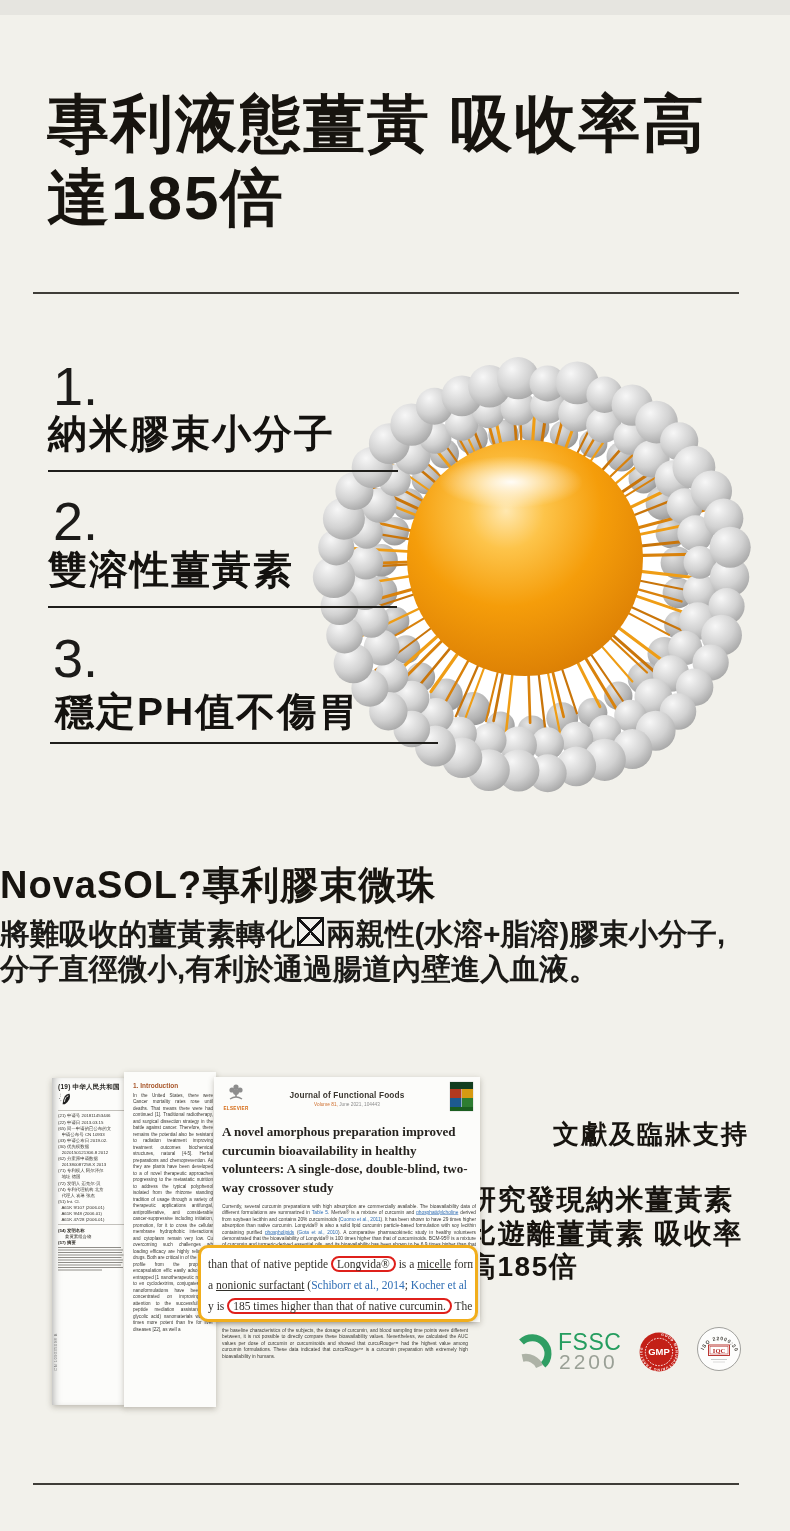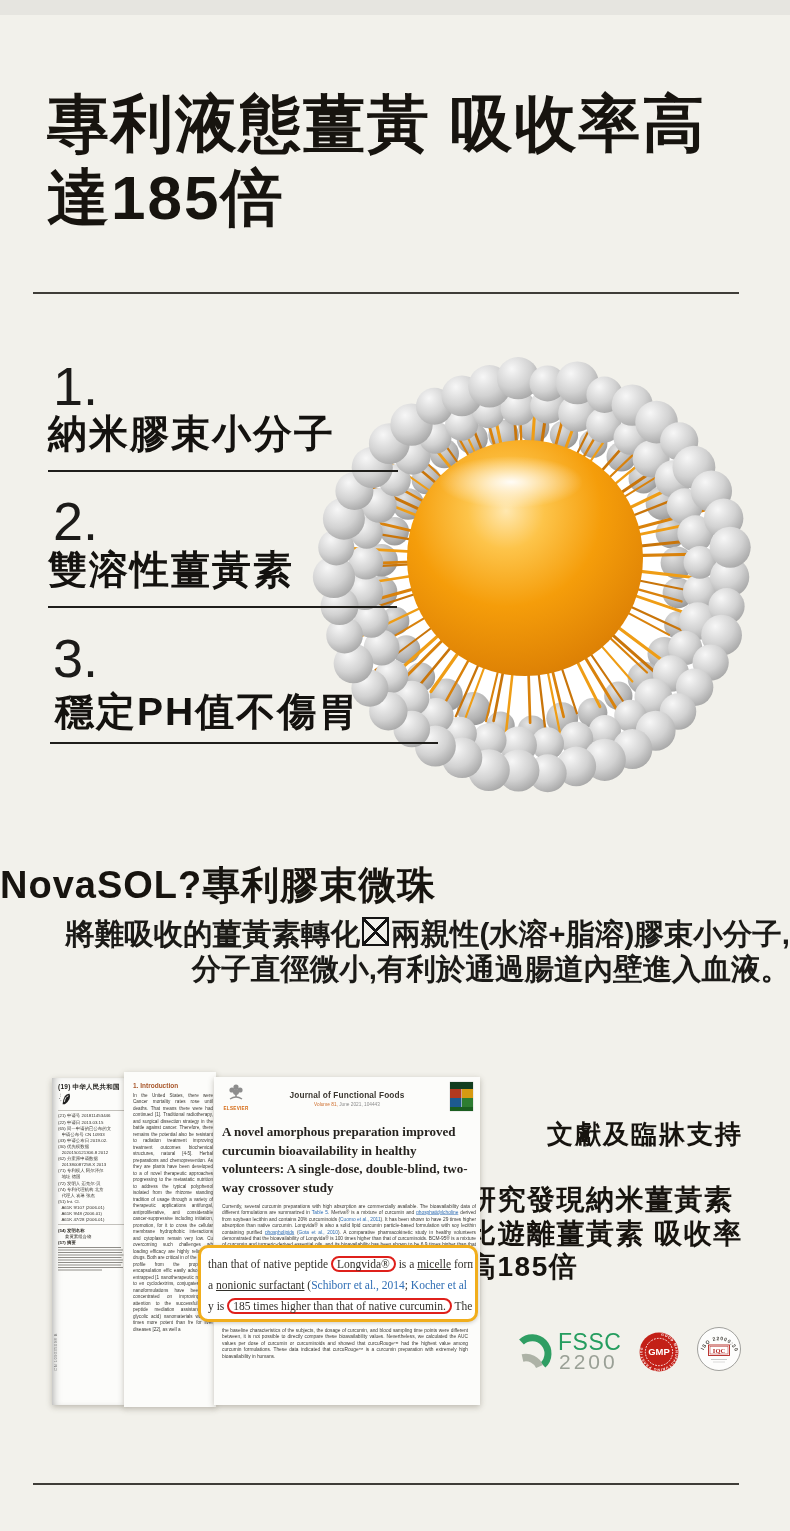--- a/index.html
+++ b/index.html
@@ -16,21 +16,21 @@
   .fnum{font-size:54px;font-weight:200;color:#1c1b19;line-height:1}
   .flabel{font-size:39px;font-weight:900;color:#14120f;letter-spacing:2px;line-height:1}
   .fline{position:absolute;height:2px;background:#1f1e1b;z-index:3}
 
   
   #micelle-svg{position:absolute;left:310px;top:336px;z-index:1}
 
   
   .nv-title{left:0;top:845px;width:790px;font-size:38px;font-weight:900;
             letter-spacing:1px;color:#17140f}
-  .nv-desc{left:0;top:901px;width:790px;text-align:right;font-size:29.5px;line-height:35px;
+  .nv-desc{left:0;top:901px;width:790px;text-align:left;font-size:29.5px;line-height:35px;
            font-weight:700;color:#1b1a17}
   .tofu{display:inline-block;width:23px;height:25px;border:2.5px solid #141414;vertical-align:-2px;
         margin:0 2px;background:
         linear-gradient(to top right, transparent 46%, #141414 46% 54%, transparent 54%),
         linear-gradient(to bottom right, transparent 46%, #141414 46% 54%, transparent 54%)}
 
   
   .doc{position:absolute;background:#fcfcfa;box-shadow:0 2px 6px rgba(70,62,48,.32)}
   .scaled{transform:scale(.5);transform-origin:0 0}
   .pfield{white-space:pre;overflow:hidden}
@@ -42,21 +42,21 @@
   .p-sep{height:1px;background:#8b877e;margin:4px 0}
   .sk{height:1.4px;background:#6b6862;opacity:.75;margin:3.6px 0}
   .p-side{position:absolute;left:1px;bottom:34px;font-size:4px;color:#777;
           writing-mode:vertical-rl;transform:rotate(180deg);letter-spacing:.5px}
 
   .intro{left:124px;top:1057px;width:92px;height:335px;z-index:3}
   .intro-inner{position:absolute;left:9px;top:10px;width:160px;color:#3a3833}
   .i-head{font-size:13px;font-weight:700;color:#a8562a;margin-bottom:5px}
   .i-body{font-size:9.2px;line-height:13px;text-align:justify}
 
-  .journal{left:214px;top:1062px;width:266px;height:328px;z-index:4}
+  .journal{left:214px;top:1062px;width:266px;height:245px;z-index:4}
   .jhead{position:absolute;left:0;top:13px;width:532px;text-align:center}
   .j-name{font-size:16.5px;font-weight:700;color:#3a362f;letter-spacing:.3px}
   .j-vol{font-size:9.5px;margin-top:4px}
   .j-vol .v1{color:#cf6f2e}.j-vol .v2{color:#8c8c8c}
   .j-logo{position:absolute;left:7px;top:6px;width:30px;text-align:center}
   .j-logotext{font-size:4.6px;font-weight:700;color:#d4670f;letter-spacing:.3px;margin-top:1px}
   .j-cover{position:absolute;right:7px;top:5px;width:23px;height:29px;box-shadow:0 0 1px #999}
   .j-cover .c1{height:7px;background:#123d1f}
   .j-cover .c2{height:18px;background:
       linear-gradient(#b3391f,#b3391f) 0 0/50% 50% no-repeat,
@@ -72,21 +72,21 @@
   .j-after-wrap{position:absolute;left:8px;top:250px;width:246px;height:56px;overflow:hidden}
 
   .callout{left:198px;top:1230px;width:280px;height:77px;background:#fff;border:3px solid #f1ae1c;
            border-radius:10px;z-index:6;box-shadow:0 1px 4px rgba(0,0,0,.2);
            font-family:"Liberation Serif",serif;font-size:11.5px;color:#33302b;
            padding:6px 2px 0 7px;box-sizing:border-box}
   .callout .cl{height:21px;line-height:21px;white-space:nowrap;overflow:hidden}
   .circ{border:2.2px solid #df201b;border-radius:12px;padding:0 4px}
 
   
-  .sup-head{left:547px;top:1102px;width:202px;text-align:left;font-size:26px;font-weight:900;
+  .sup-head{left:547px;top:1102px;width:202px;text-align:right;font-size:26px;font-weight:900;
             letter-spacing:2px;color:#17140f}
   .sup-lines{left:468px;top:1168px;width:280px;text-align:left;font-size:28px;line-height:33.5px;
              font-weight:900;letter-spacing:1.5px;color:#17140f}
 
   
   .fssc-top{left:558px;top:1314px;font-size:23px;font-weight:400;color:#259d5f;letter-spacing:.5px}
   .fssc-bot{left:559px;top:1335px;font-size:21px;font-weight:400;color:#9aa096;letter-spacing:3px}
 </style>
 </head>
 <body>

